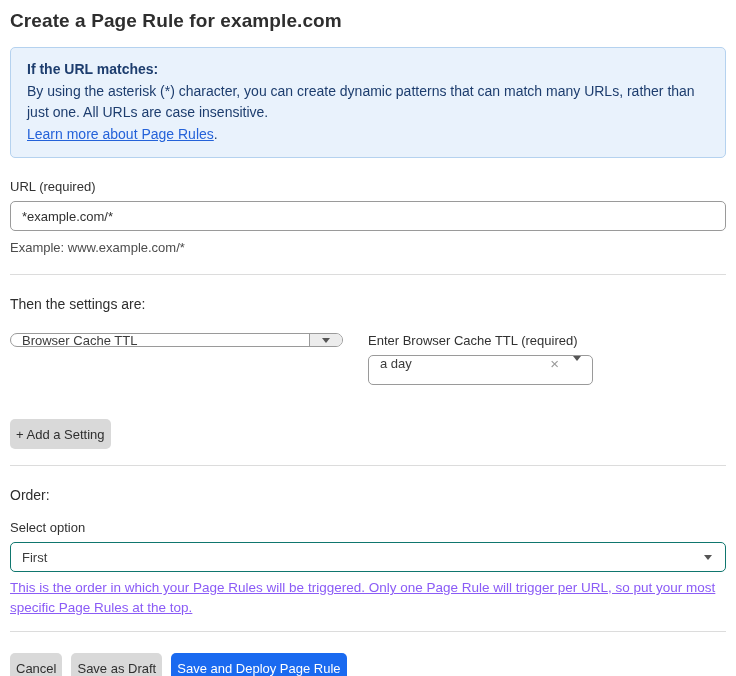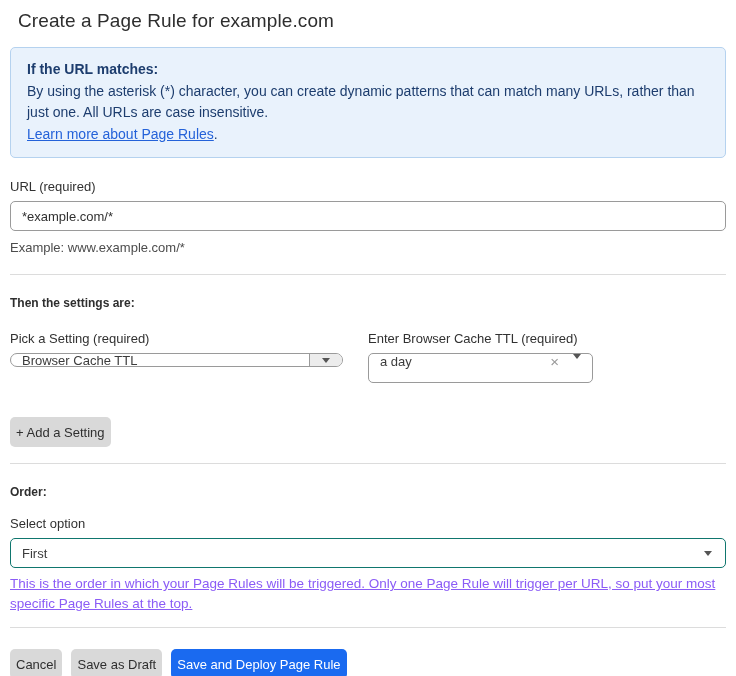--- a/index.html
+++ b/index.html
@@ -8,23 +8,23 @@
     width: 736px;
     height: 676px;
     font-family: "Liberation Sans", "DejaVu Sans", sans-serif;
     color: #313131;
     overflow: hidden;
   }
   .page { padding: 8px 10px 0 10px; }
 
   h1.page-title {
     font-size: 19px;
-    font-weight: normal;
+    font-weight: bold;
     color: #2e2e2e;
-    margin: 2px 0 15px 8px;
+    margin: 2px 0 15px 0;
     letter-spacing: 0.1px;
   }
 
   
   .info-box {
     background: #e9f2fc;
     border: 1px solid #b5d2ef;
     border-radius: 5px;
     padding: 11px 16px 12px 16px;
     color: #1d3d6e;
@@ -68,22 +68,22 @@
   .divider {
     border: none;
     border-top: 1px solid #dcdcdc;
     margin: 0;
   }
   .divider.d1 { margin-top: 19px; }
   .divider.d2 { margin-top: 16px; }
   .divider.d3 { margin-top: 13px; }
 
   h2.section-heading {
-    font-size: 12px;
-    font-weight: bold;
+    font-size: 14px;
+    font-weight: normal;
     color: #2e2e2e;
     margin-top: 21px;
   }
 
   .settings-grid {
     display: flex;
     gap: 25px;
     margin-top: 21px;
   }
   .col-pick { width: 333px; }
@@ -219,21 +219,20 @@
   <label class="field-label">URL (required)</label>
   <input class="text-input" type="text" value="*example.com/*" style="">
   <div class="hint">Example: www.example.com/*</div>
 
   <hr class="divider d1">
 
   <h2 class="section-heading">Then the settings are:</h2>
 
   <div class="settings-grid">
     <div class="col-pick">
-      <label class="field-label">Pick a Setting (required)</label>
       <div class="select-segmented">
         <span class="sel-value">Browser Cache TTL</span>
         <span class="arrow-seg">
           <span class="caret-down"></span>
         </span>
       </div>
     </div>
     <div class="col-ttl">
       <label class="field-label">Enter Browser Cache TTL (required)</label>
       <div class="select-clearable">

